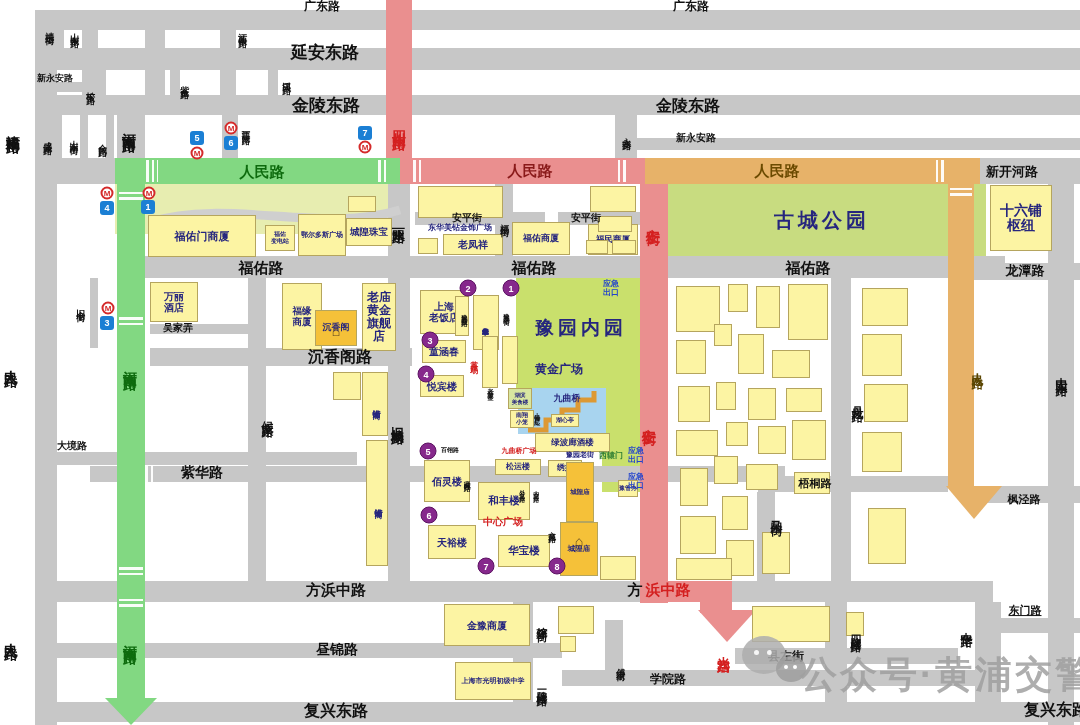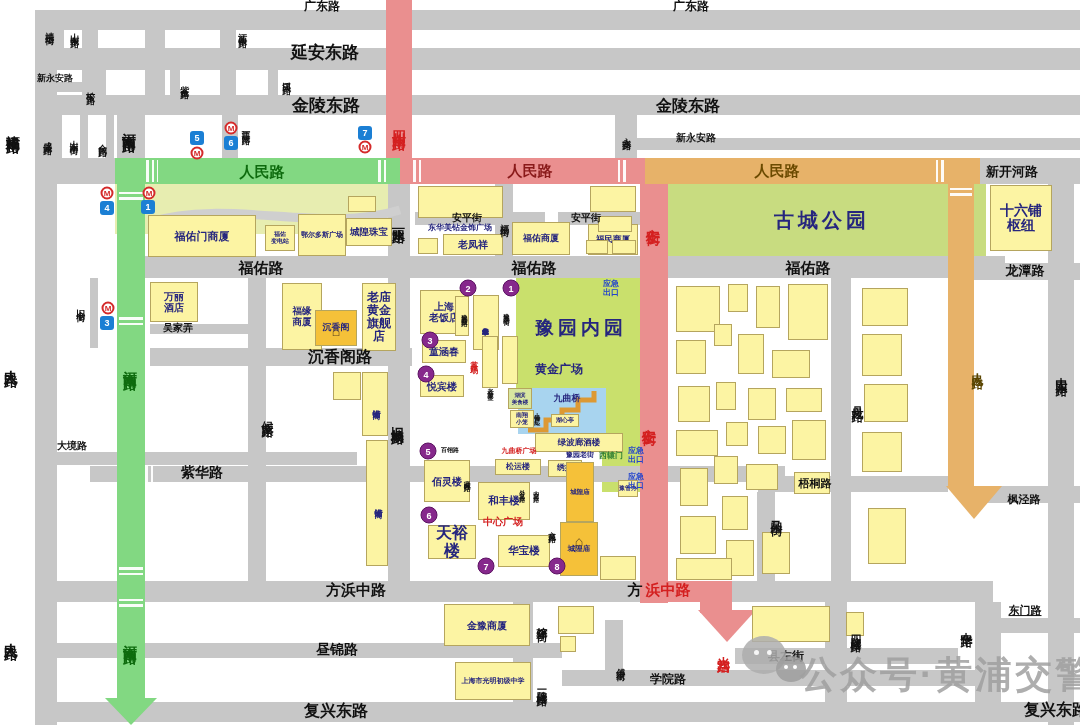--- a/index.html
+++ b/index.html
@@ -169,21 +169,21 @@
       <div class="bld" style="left: 422px; top: 340px; width: 44px; height: 23px;">
         <span style="font-size: 10px; color: rgb(38, 38, 126);">童涵春</span>
       </div>
       <div class="bld" style="left: 420px; top: 375px; width: 44px; height: 22px;">
         <span style="font-size: 10px; color: rgb(38, 38, 126);">悦宾楼</span>
       </div>
       <div class="bld" style="left: 424px; top: 460px; width: 46px; height: 42px;">
         <span style="font-size: 10px; color: rgb(38, 38, 126);">佰灵楼</span>
       </div>
       <div class="bld" style="left: 428px; top: 525px; width: 48px; height: 34px;">
-        <span style="font-size: 16px; color: rgb(38, 38, 126);">天裕楼</span>
+        <span style="font-size: 10px; color: rgb(38, 38, 126);">天裕楼</span>
       </div>
       <div class="bld" style="left: 478px; top: 482px; width: 52px; height: 38px;">
         <span style="font-size: 10.5px; color: rgb(38, 38, 126);">和丰楼</span>
       </div>
       <div class="bld" style="left: 495px; top: 459px; width: 46px; height: 16px;">
         <span style="font-size: 8px; color: rgb(38, 38, 126);">松运楼</span>
       </div>
       <div class="bld" style="left: 498px; top: 535px; width: 52px; height: 32px;">
         <span style="font-size: 10.5px; color: rgb(38, 38, 126);">华宝楼</span>
       </div>
@@ -197,21 +197,21 @@
         <span style="font-size: 5.5px; color: rgb(38, 38, 126); white-space: pre-line;">湖滨
 美食楼</span>
       </div>
       <div class="bld" style="left: 510px; top: 410px; width: 24px; height: 18px;">
         <span style="font-size: 6px; color: rgb(38, 38, 126); white-space: pre-line;">南翔
 小笼</span>
       </div>
       <div class="bld" style="left: 551px; top: 414px; width: 28px; height: 13px;">
         <span style="font-size: 6px; color: rgb(38, 38, 126);">湖心亭</span>
       </div>
-      <div class="bld" style="left: 535px; top: 433px; width: 88px; height: 19px;">
+      <div class="bld" style="left: 535px; top: 433px; width: 75px; height: 19px;">
         <span style="font-size: 8.5px; color: rgb(38, 38, 126);">绿波廊酒楼</span>
       </div>
       <div class="bld" style="left: 566px; top: 462px; width: 28px; height: 60px; background: rgb(245, 193, 57);">
         <span style="font-size: 6.5px; color: rgb(38, 38, 126);">城隍庙</span>
       </div>
       <div class="bld" style="left: 560px; top: 522px; width: 38px; height: 54px; background: rgb(245, 193, 57);">
         <span style="font-size: 7.5px; color: rgb(38, 38, 126);">城隍庙</span>
       </div>
       <div class="bld" style="left: 444px; top: 604px; width: 86px; height: 42px;">
         <span style="font-size: 10px; color: rgb(38, 38, 126);">金豫商厦</span>
@@ -292,21 +292,21 @@
       <div class="lbl" style="left: 808px; top: 268px; font-size: 15px;">福佑路</div>
       <div class="lbl" style="left: 467px; top: 218px; font-size: 10px;">安平街</div>
       <div class="lbl" style="left: 586px; top: 218px; font-size: 10px;">安平街</div>
       <div class="lbl" style="left: 340px; top: 357px; font-size: 16px;">沉香阁路</div>
       <div class="lbl" style="left: 178px; top: 328px; font-size: 10px;">吴家弄</div>
       <div class="lbl" style="left: 72px; top: 446px; font-size: 10px;">大境路</div>
       <div class="lbl" style="left: 202px; top: 473px; font-size: 14px;">紫华路</div>
       <div class="lbl" style="left: 815px; top: 484px; font-size: 11px;">梧桐路</div>
       <div class="lbl" style="left: 1024px; top: 500px; font-size: 11px;">枫泾路</div>
       <div class="lbl" style="left: 1025px; top: 271px; font-size: 13px;">龙潭路</div>
-      <div class="lbl" style="left: 336px; top: 590px; font-size: 15px; margin-left: 20px;">方浜中路</div>
+      <div class="lbl" style="left: 336px; top: 590px; font-size: 15px;">方浜中路</div>
       <div class="lbl" style="left: 635px; top: 590px; font-size: 15px;">方</div>
       <div class="lbl" style="left: 668px; top: 590px; font-size: 15px; color: rgb(212, 32, 32);">浜中路</div>
       <div class="lbl" style="left: 337px; top: 650px; font-size: 14px;">昼锦路</div>
       <div class="lbl" style="left: 668px; top: 679px; font-size: 12px;">学院路</div>
       <div class="lbl" style="left: 786px; top: 656px; font-size: 12px;">县左街</div>
       <div class="lbl" style="left: 1025px; top: 611px; font-size: 11px; text-decoration: underline;">东门路</div>
       <div class="lbl" style="left: 336px; top: 711px; font-size: 16px;">复兴东路</div>
       <div class="lbl" style="left: 1056px; top: 710px; font-size: 16px;">复兴东路</div>
       <div class="lbl" style="left: 55px; top: 79px; font-size: 9px;">新永安路</div>
       <div class="lbl v" style="left: 49px; top: 28px; font-size: 9px;">靖远街</div>

